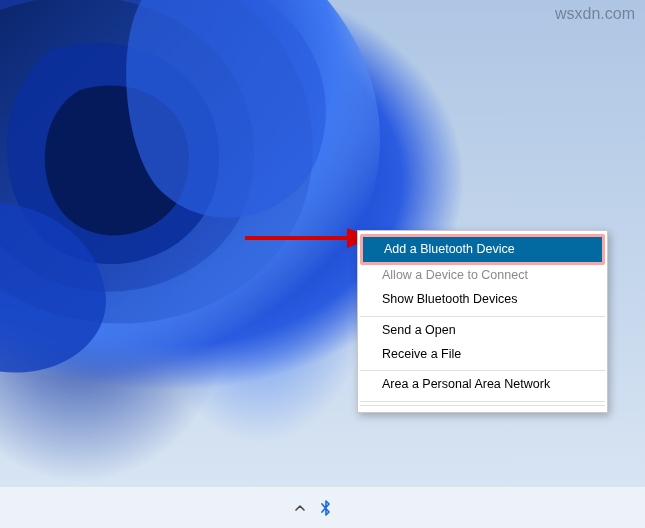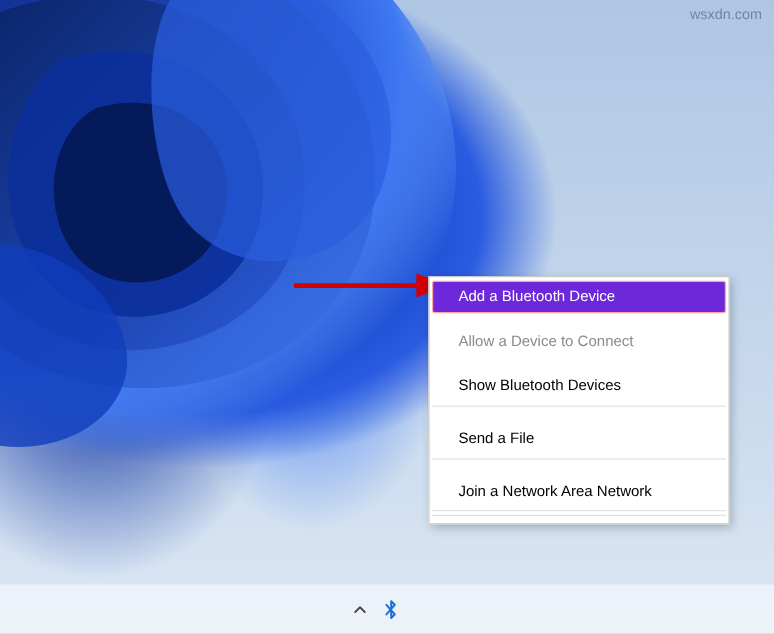--- a/index.html
+++ b/index.html
@@ -57,29 +57,29 @@
       top: 230px;
       width: 251px;
       background: #ffffff;
       border: 1px solid #c8c8c8;
       box-shadow: 2px 3px 8px rgba(0,0,0,0.25);
       padding: 3px 2px;
       font-size: 12.5px;
       color: #000;
     }
     .menu-item {
-      padding: 15px 14px 5px 22px;
+      padding: 2px 14px 5px 22px;
       white-space: nowrap;
       line-height: 1.35;
       cursor: default;
     }
     .menu-item.highlight {
-      background: #6d28d9;
+      background: #0369a1;
       color: #fff;
-      border: 1px solid #fca5a5;
+      border: 3px solid #fca5a5;
       padding: 4px 13px 4px 21px;
       border-radius: 2px;
     }
     .menu-item.disabled { color: #8a8a8a; }
     .menu-item.bold { font-weight: 400; }
     .menu-sep {
       height: 1px;
       background: #e0e0e0;
       margin: 3px 0;
     }
@@ -87,21 +87,21 @@
       position: absolute;
       left: 243px;
       top: 226px;
       width: 130px;
       height: 24px;
       pointer-events: none;
     }
     .watermark {
       position: absolute;
       top: 5px; right: 10px;
-      font-size: 12px;
+      font-size: 16px;
       color: rgba(0,0,0,0.35);
     }
   </style>
 </head>
 <body>
 
 <div class="desktop">
   <svg class="swirl" viewBox="0 0 560 520">
     <defs>
       <radialGradient id="g1" cx="40%" cy="35%" r="65%">
@@ -134,23 +134,24 @@
 <svg class="arrow" viewBox="0 0 130 24">
   <line x1="2" y1="12" x2="108" y2="12" stroke="#d40000" stroke-width="4"></line>
   <polygon points="130,12 104,2 104,22" fill="#d40000"></polygon>
 </svg>
 
 <div class="menu">
   <div class="menu-item highlight">Add a Bluetooth Device</div>
   <div class="menu-item disabled">Allow a Device to Connect</div>
   <div class="menu-item bold">Show Bluetooth Devices</div>
   <div class="menu-sep"></div>
-  <div class="menu-item">Send a File</div>
+  <div class="menu-item">Send a Open</div>
+  <div class="menu-item">Receive a File</div>
   <div class="menu-sep"></div>
-  <div class="menu-item">Join a Network Area Network</div>
+  <div class="menu-item">Area a Personal Area Network</div>
   <div class="menu-sep"></div>
   <div class="menu-sep"></div>
 </div>
 
 <div class="taskbar">
   <div class="tray">
     <span class="tray-icon" title="Show hidden icons">
       <svg width="12" height="12" viewBox="0 0 12 12">
           <path d="M2 8 L6 4 L10 8" fill="none" stroke="#4a4a4a" stroke-width="1.6" stroke-linecap="round" stroke-linejoin="round"></path>
         </svg>

